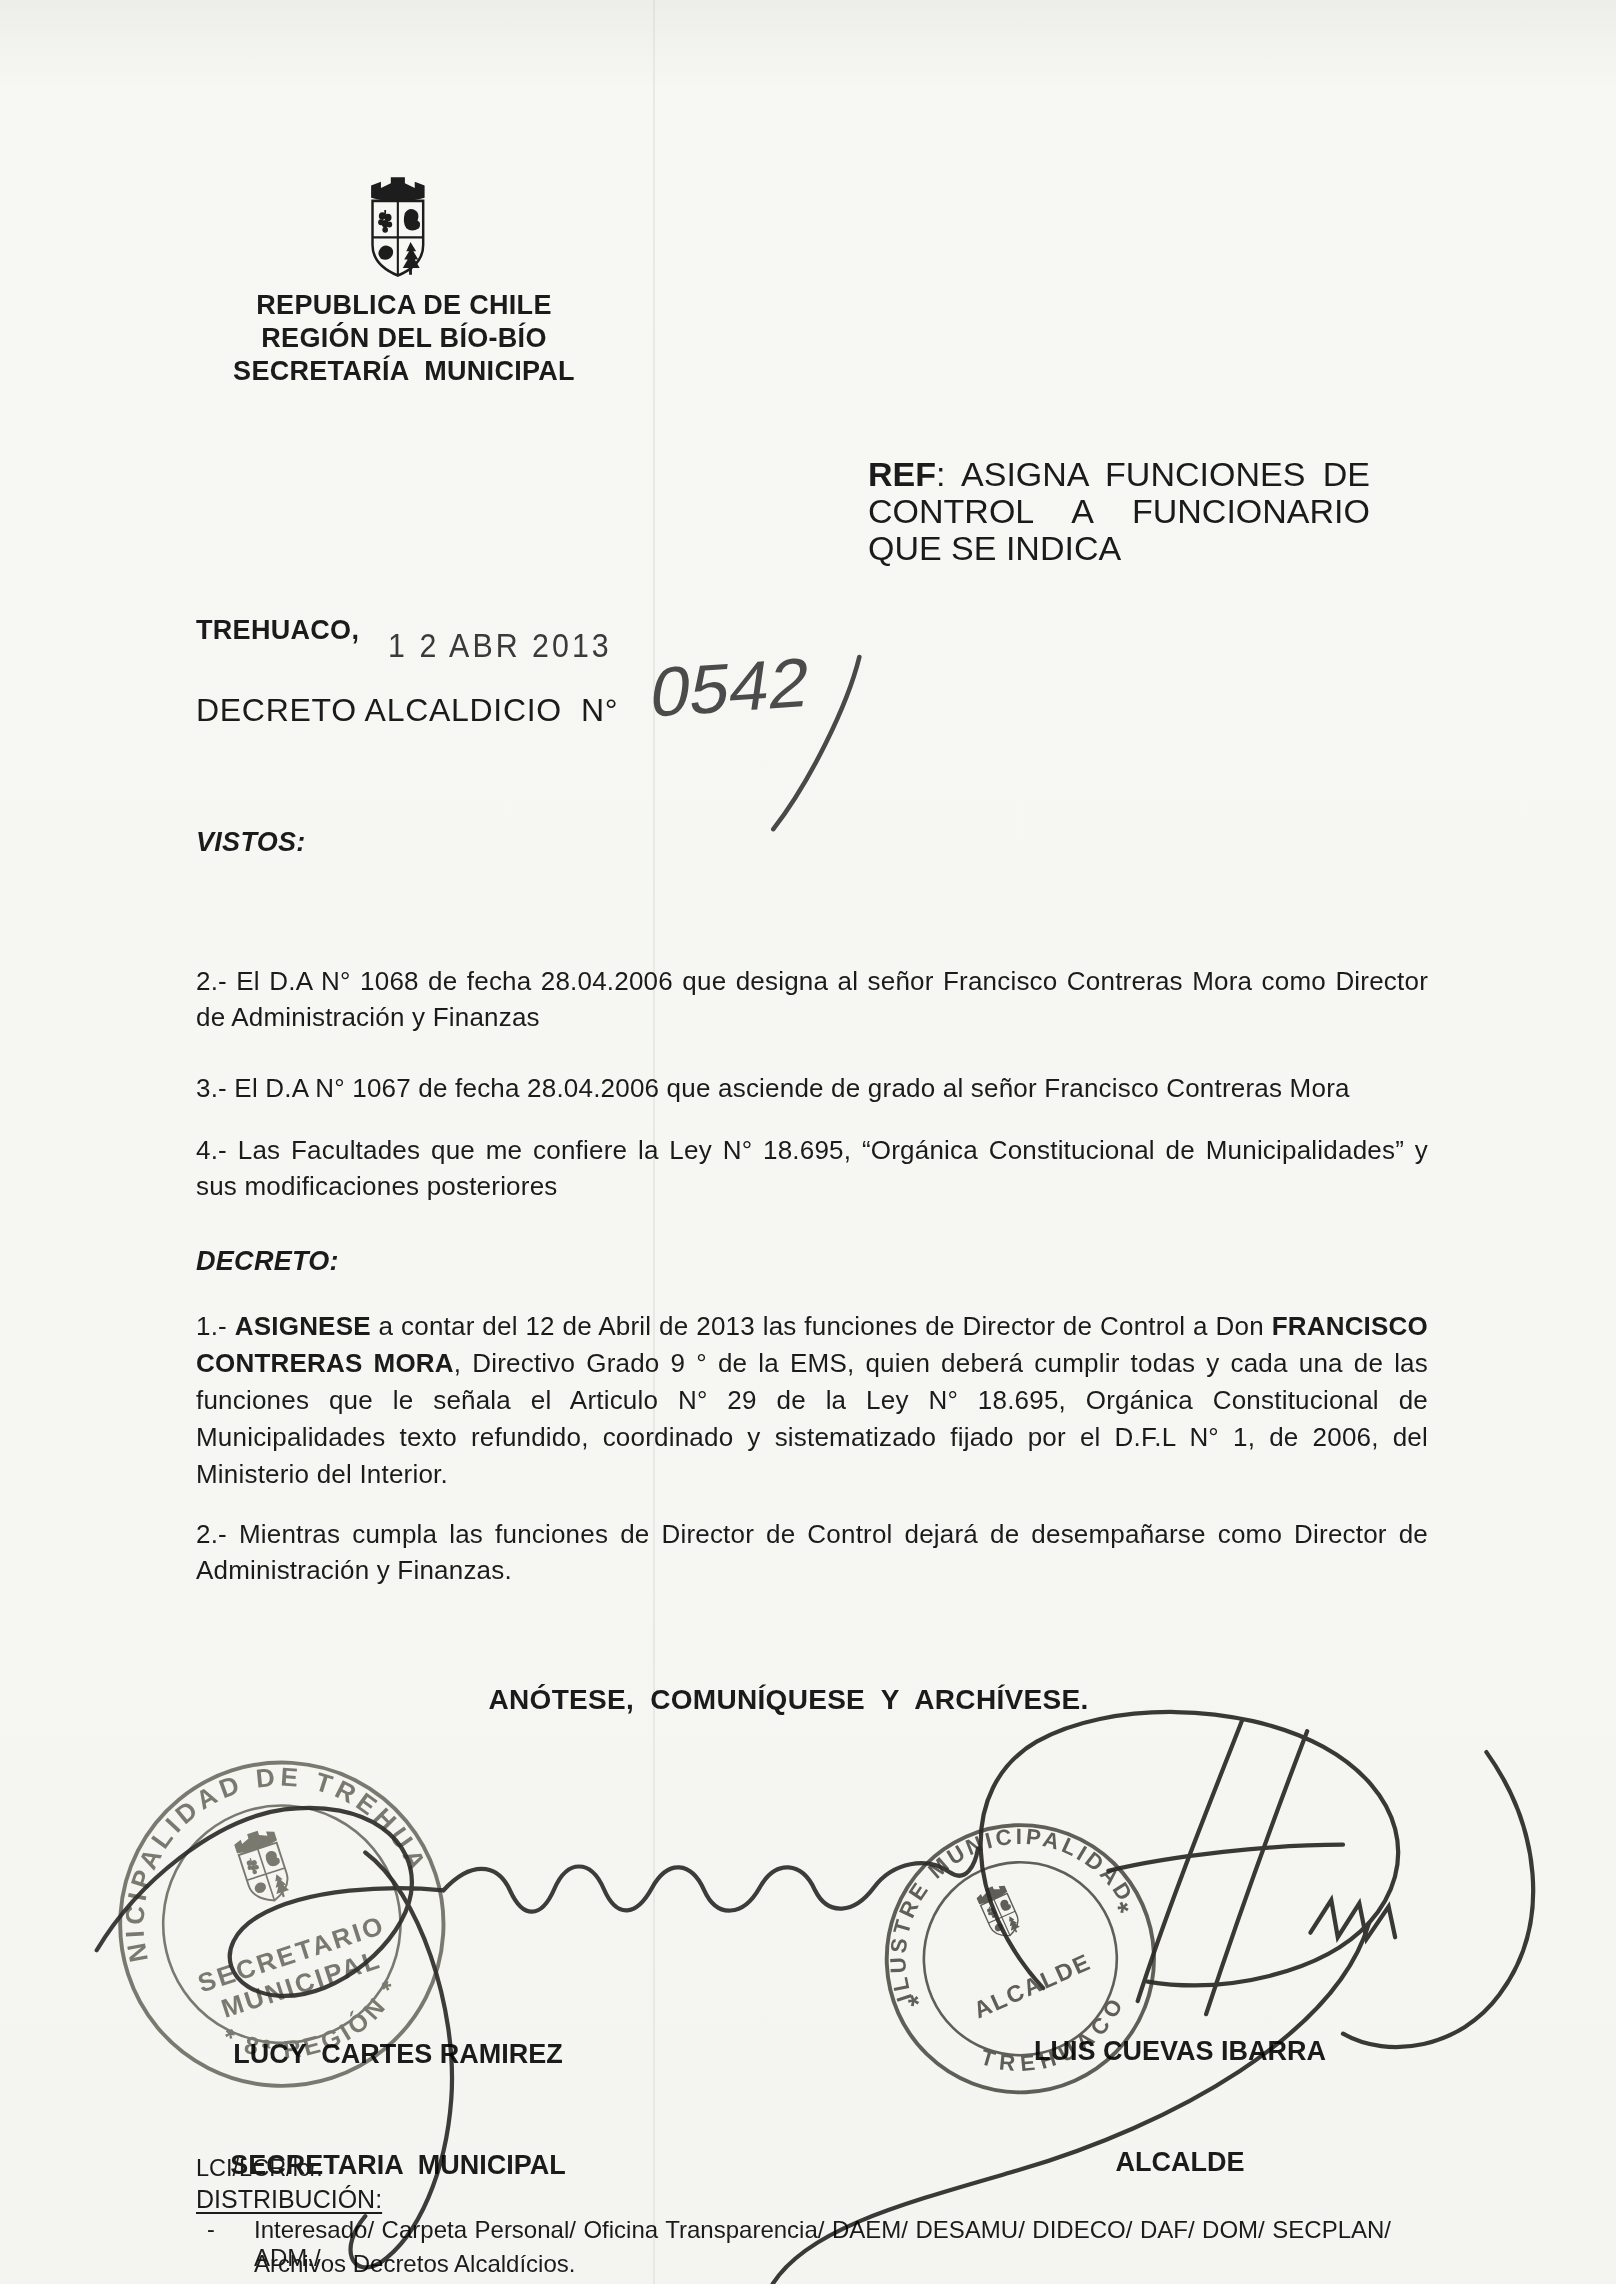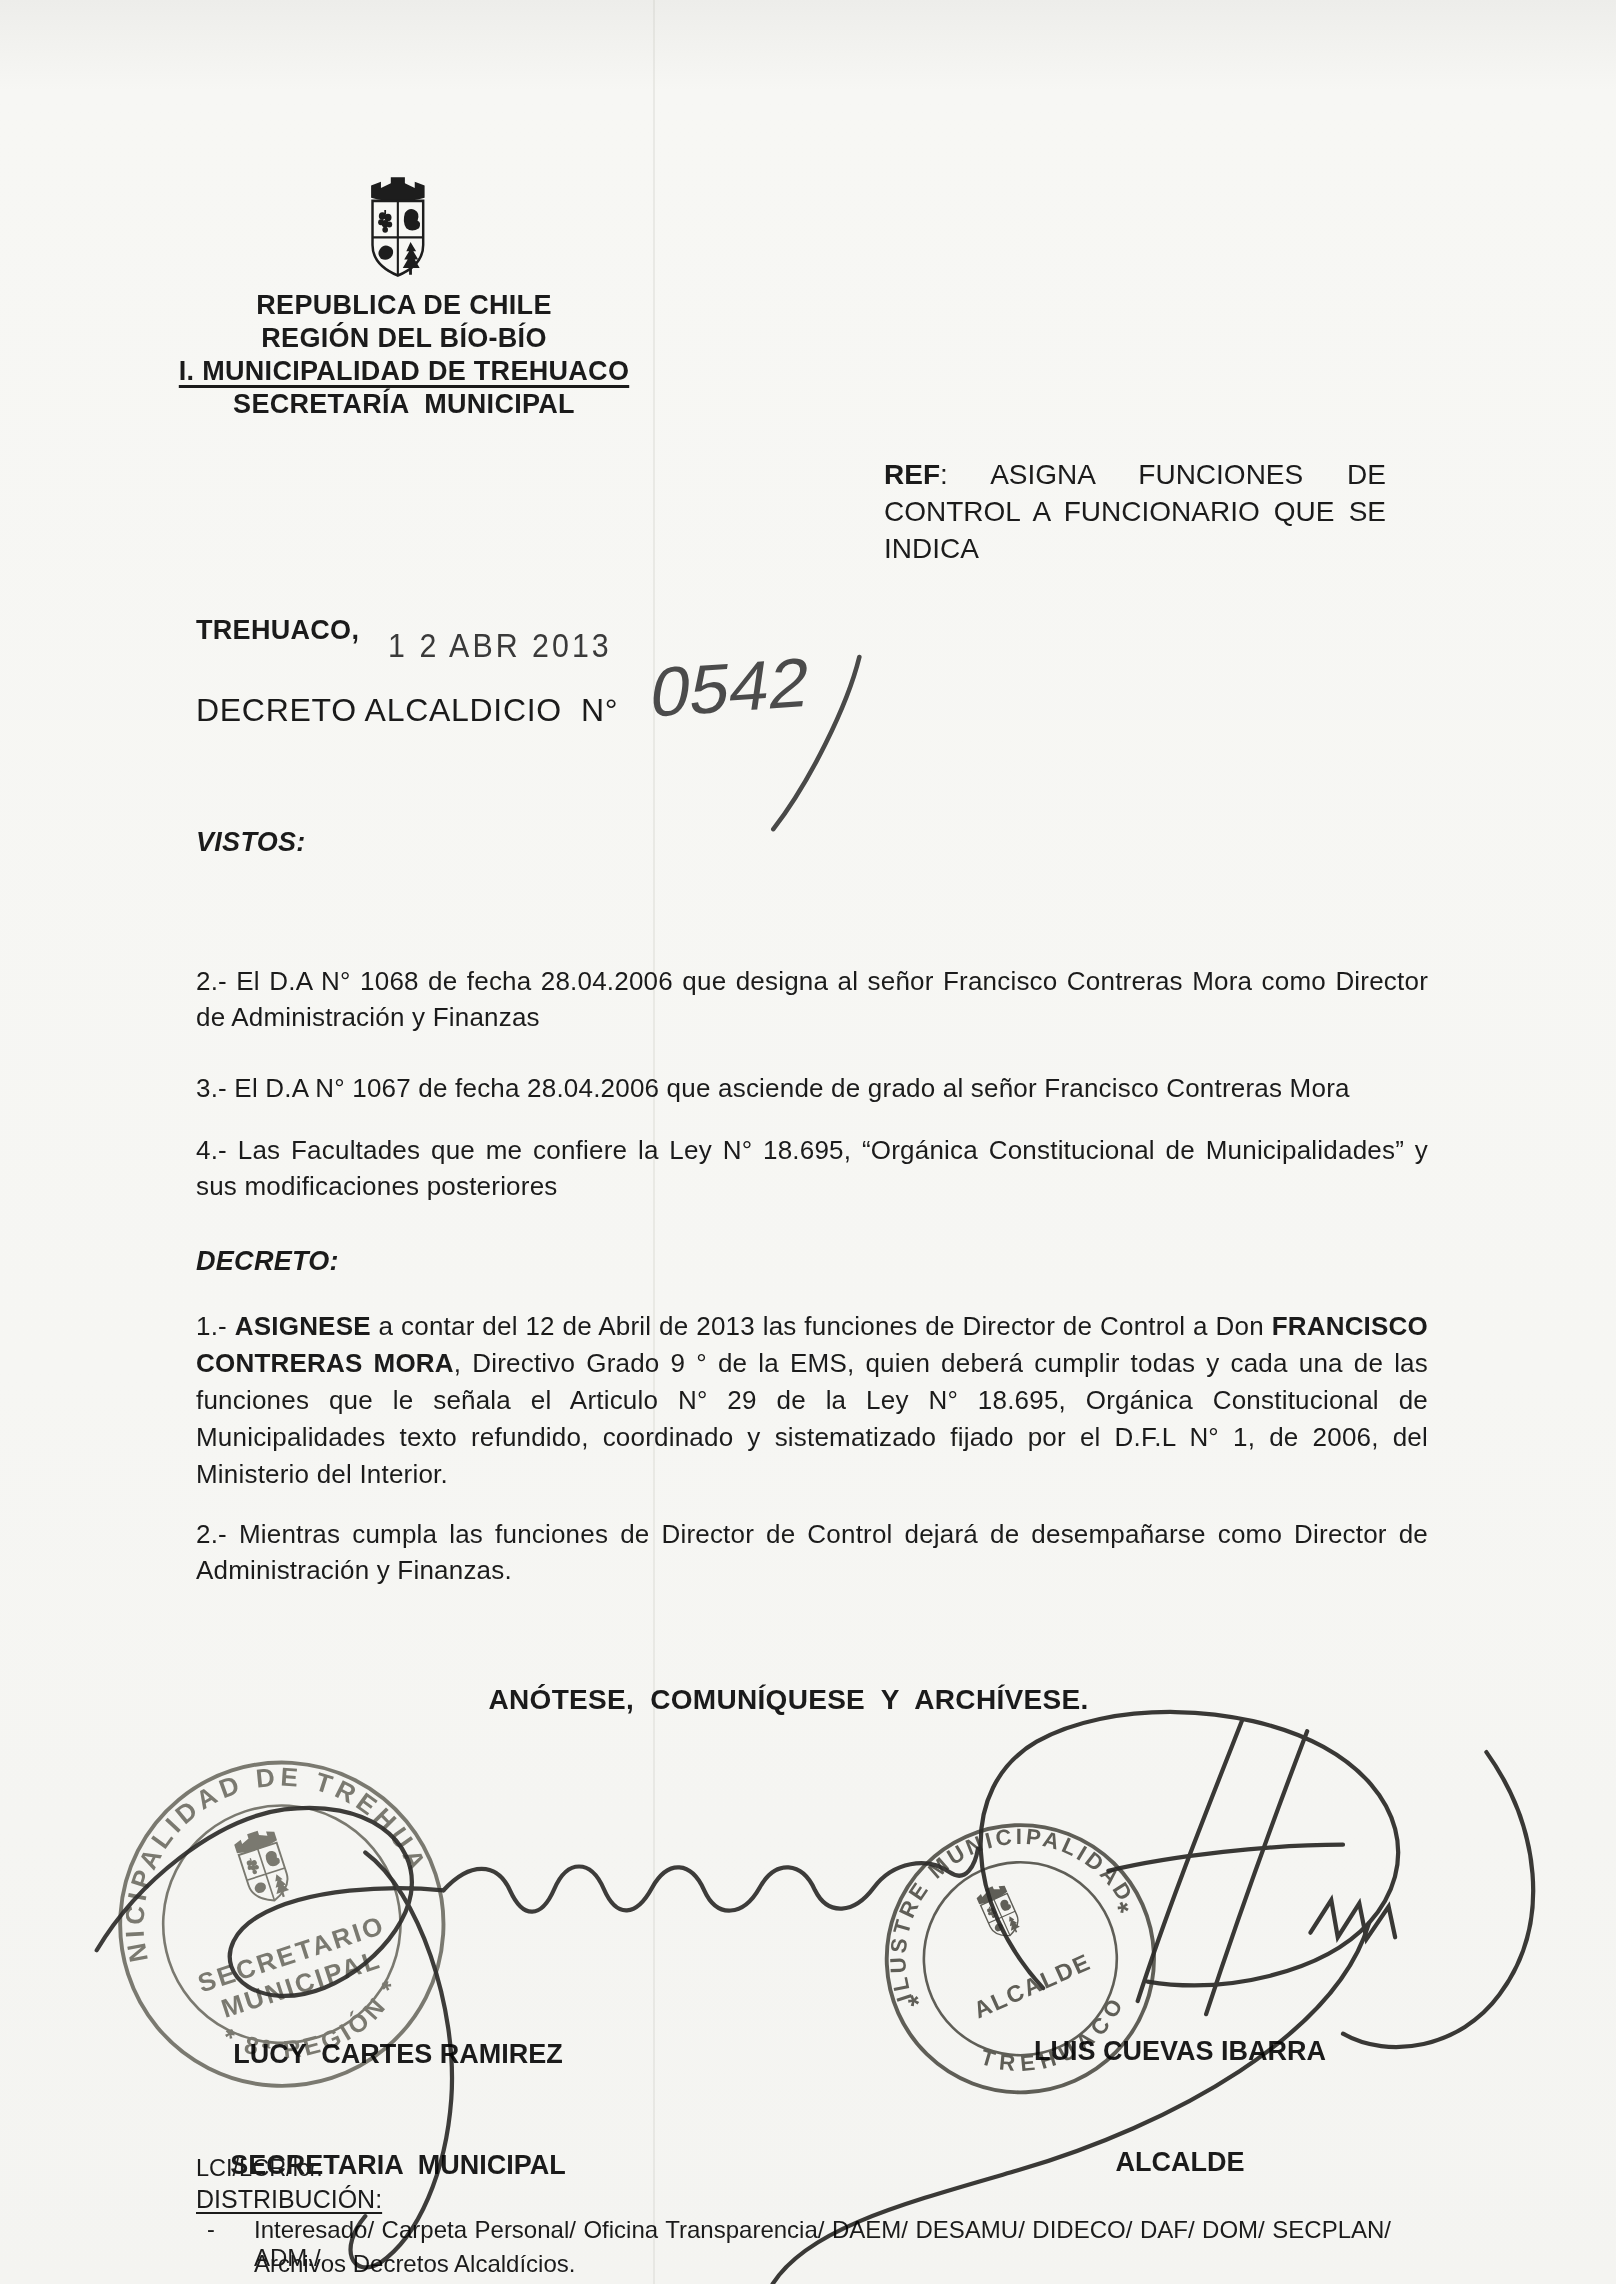--- a/index.html
+++ b/index.html
@@ -10,21 +10,21 @@
   }
   .t{position:absolute;color:#1b1b1b;font-family:"Liberation Sans",sans-serif;}
   .b{font-weight:bold;}
   .pre{white-space:pre-wrap;}
   .body-text{font-size:26px;line-height:36px;letter-spacing:0.2px;}
   .just{text-align:justify;}
   .header-block{left:104px;top:289px;width:600px;text-align:center;
     font-size:27px;line-height:33px;font-weight:bold;letter-spacing:0.3px;}
   .hline{display:block;}
   .uline{text-decoration:underline;text-decoration-thickness:2.6px;text-underline-offset:4.6px;}
-  .ref-block{left:868px;top:456px;width:502px;font-size:28px;line-height:37px;margin-left:16px;}
+  .ref-block{left:868px;top:456px;width:502px;font-size:34px;line-height:37px;}
   .place{left:196px;top:615px;font-size:27px;font-weight:bold;letter-spacing:0.3px;}
   .datestamp{left:388px;top:627px;font-size:33px;color:#3a3a3a;letter-spacing:3.3px;
     transform:scaleX(.92);transform-origin:left top;}
   .decree-title{left:196px;top:692px;font-size:32px;font-weight:normal;letter-spacing:0.7px;}
   .decree-number{left:657px;top:653px;font-size:70px;color:#4b4b4b;
     transform:skewX(-12deg) rotate(-4deg);transform-origin:left top;}
   .heading{font-size:27px;font-weight:bold;letter-spacing:0.3px;font-style:italic;}
   .closing{left:192px;top:1684px;width:1193px;text-align:center;
     font-size:28px;font-weight:bold;letter-spacing:0.3px;}
   .sig-block{width:574px;text-align:center;font-weight:bold;font-size:27px;line-height:37px;}
@@ -59,21 +59,20 @@
         <path fill="currentColor" d="M24,100 Q30,92 38,96 Q46,100 42,108 Q36,116 26,112 Q20,106 24,100 Z"></path>
         <path fill="currentColor" d="M68,90 L76,102 H72 L79,113 H74 L81,124 H57 L64,113 H59 L66,102 H62 Z M66,124 h4 v9 h-4 Z"></path>
       </g>
     </defs>
     <use href="#crest" transform="translate(556,266) scale(1.08,1.17)" style="color:#1d1d1d"></use>
   </svg>
 
   <div class="t header-block">
     <span class="hline">REPUBLICA DE CHILE</span>
     <span class="hline">REGIÓN DEL BÍO-BÍO</span>
-    <span class="hline uline">I. MUNICIPALIDAD DE TREHUACO</span>
     <span class="hline pre">SECRETARÍA  MUNICIPAL</span>
   </div>
 
   <div class="t ref-block just">
     <span class="b">REF</span><span>:  </span><span>ASIGNA FUNCIONES DE CONTROL A FUNCIONARIO QUE SE INDICA</span>
   </div>
 
   <div class="t place">TREHUACO,</div>
   <div class="t datestamp">1 2 ABR 2013</div>
 

